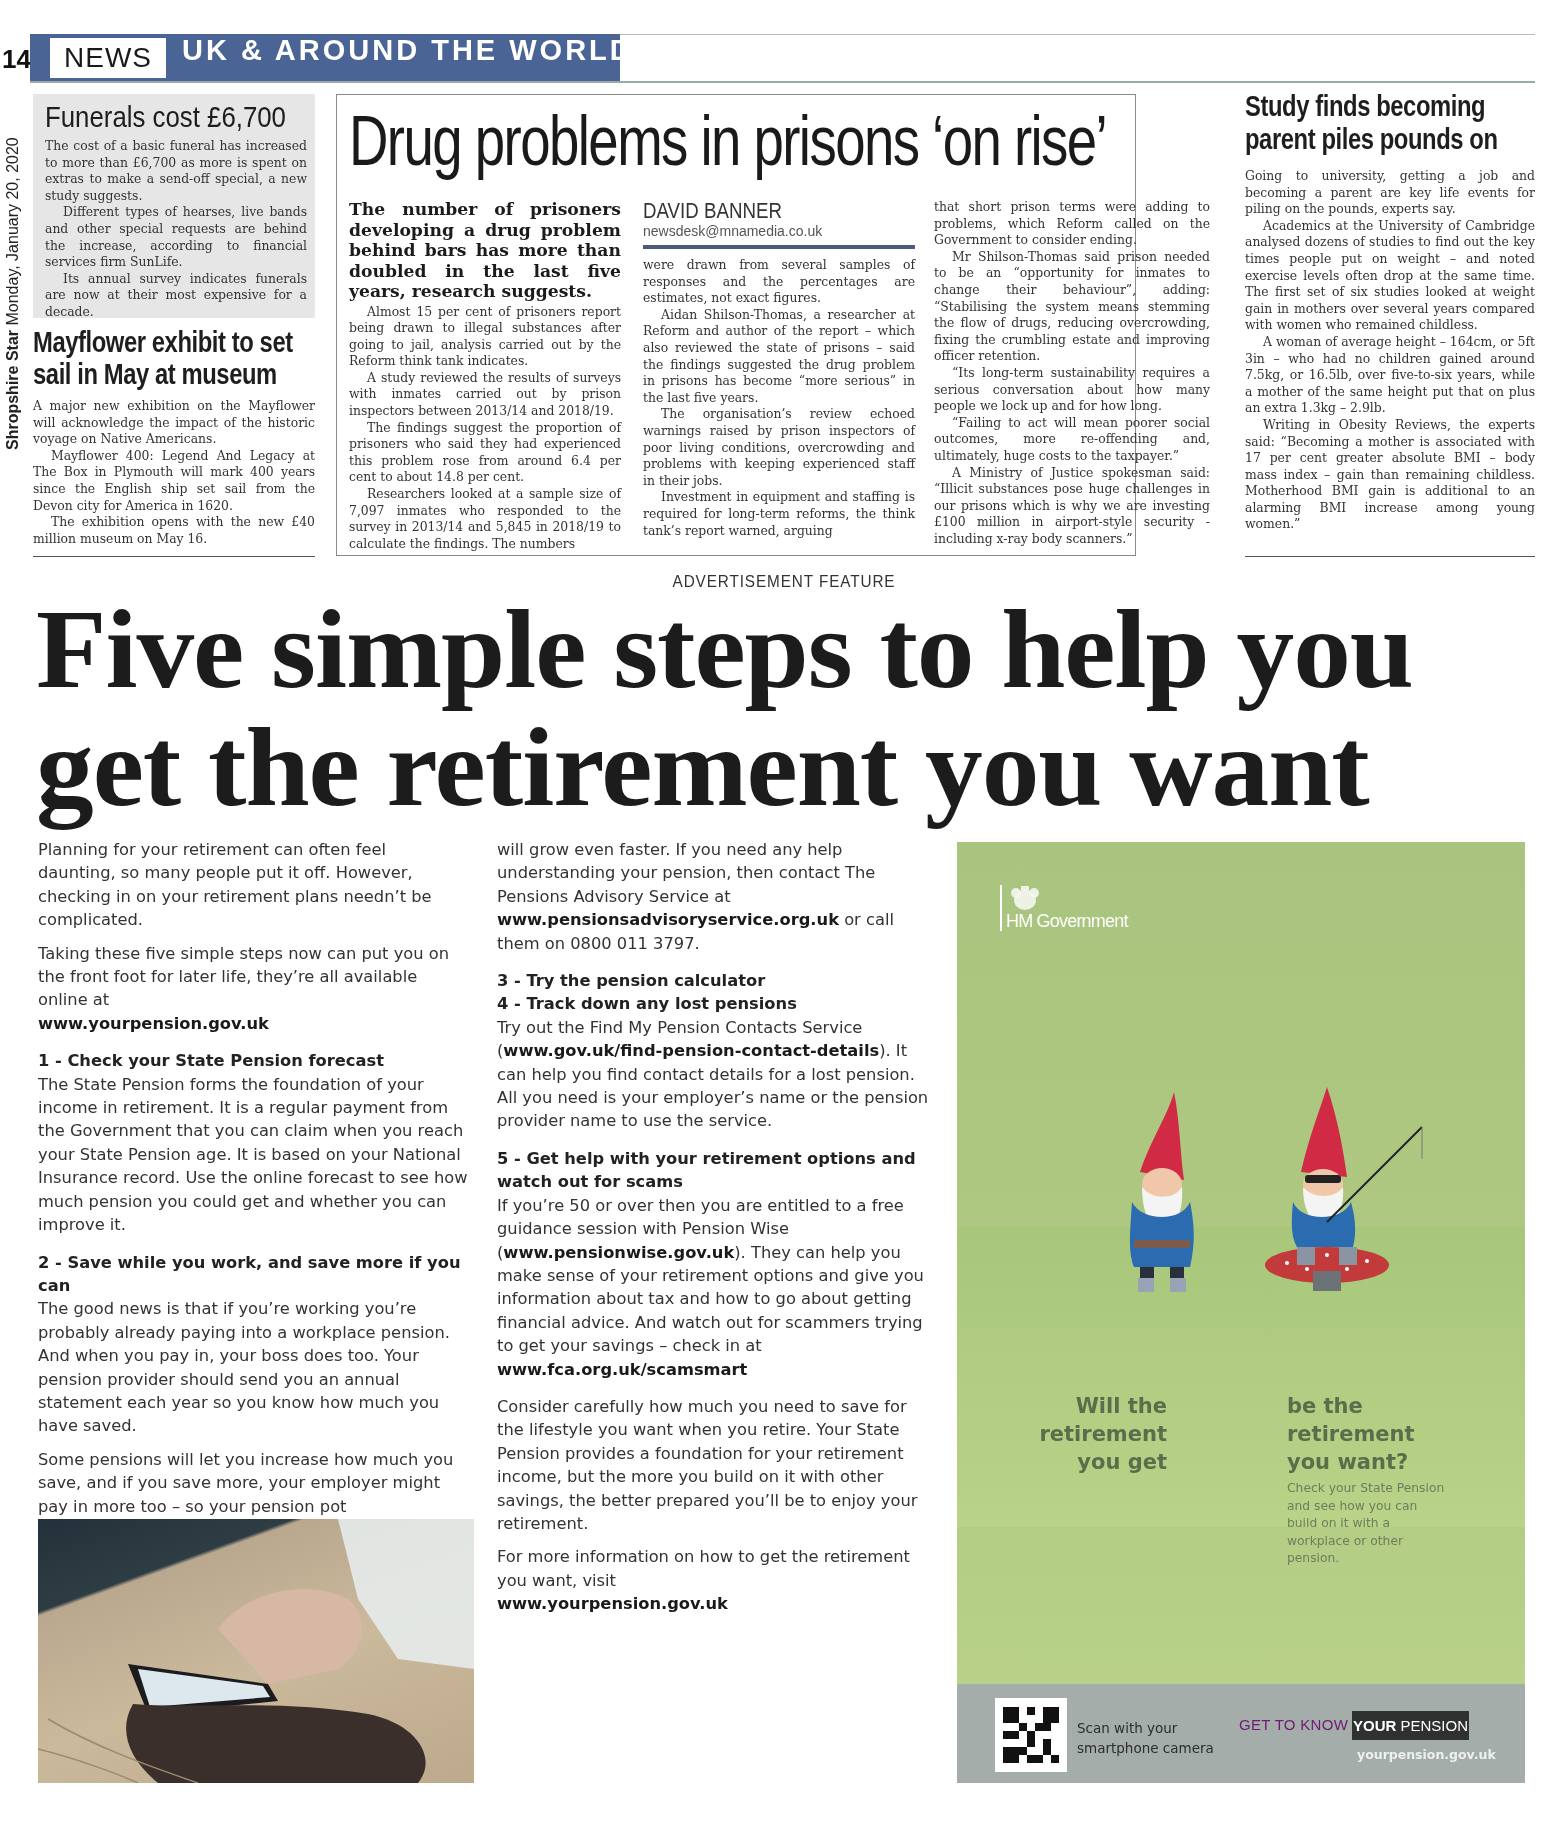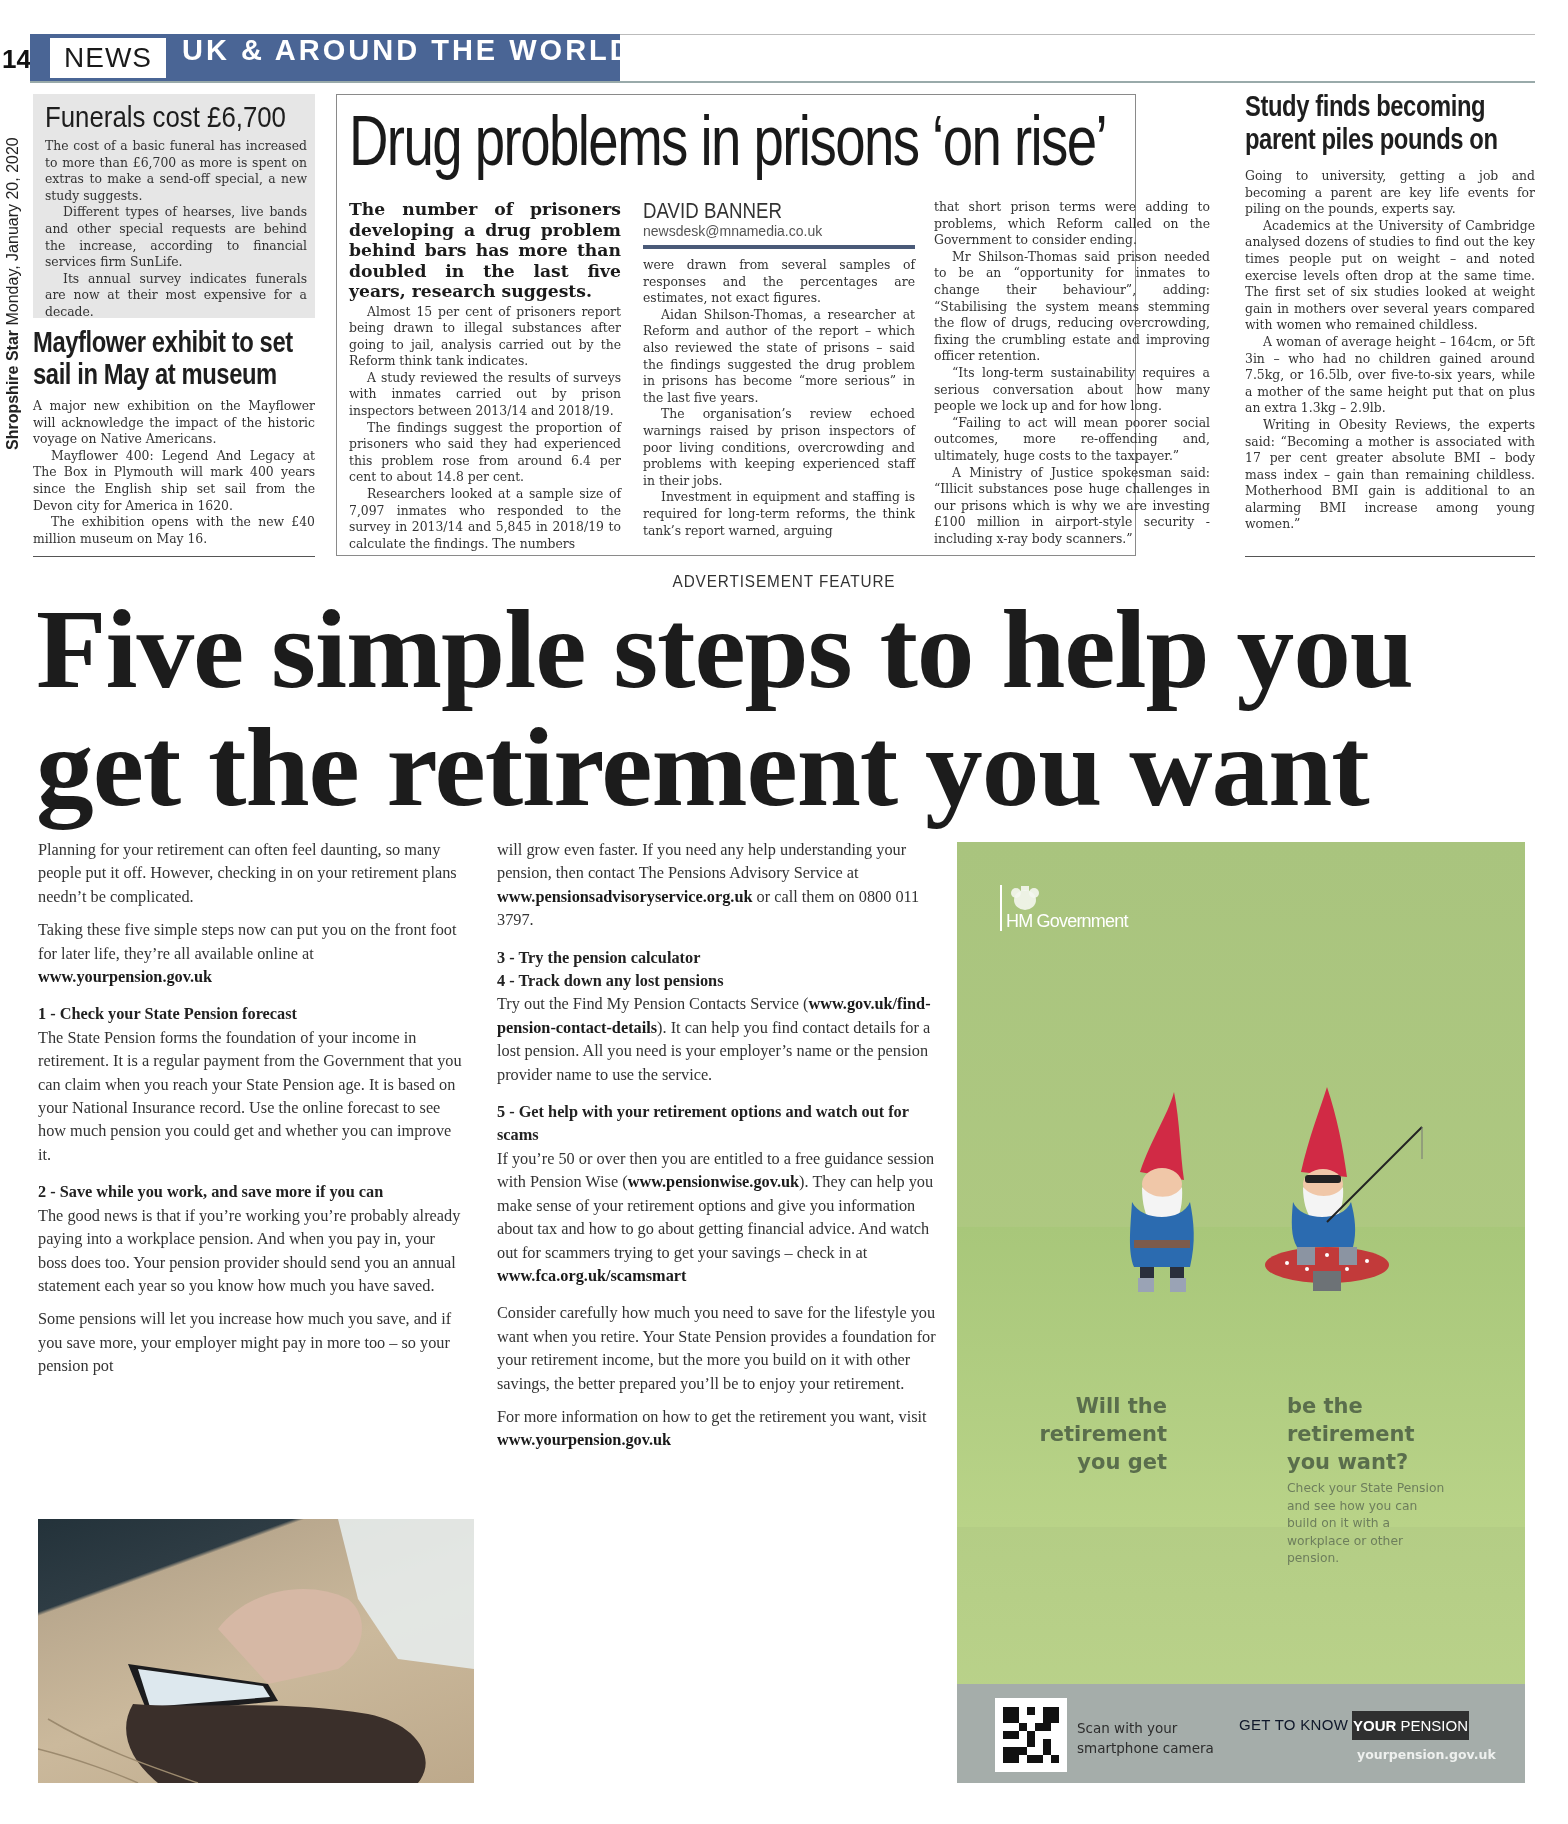--- a/index.html
+++ b/index.html
@@ -47,21 +47,21 @@
   .study { position: absolute; left: 1245px; top: 90px; width: 290px; }
   .study .narrow-head { font-size: 29px; line-height: 33px; transform: scaleX(0.82); width: 354px; margin-bottom: 12px; }
   .study-rule { position: absolute; left: 1245px; top: 556px; width: 290px; height: 1px; background: #555; }
 
   
   .ad-label { position: absolute; left: 0; width: 1568px; top: 572px; text-align: center; font: 17px "Liberation Sans", sans-serif; letter-spacing: 1px; color: #333; transform: scaleX(0.9); }
   .ad-headline { position: absolute; left: 36px; top: 590px; width: 1520px; font-family: "Liberation Serif", serif; font-weight: bold; font-size: 112px; line-height: 118px; color: #1c1c1c; letter-spacing: -1px; }
   .ad-headline .l1, .ad-headline .l2 { display: block; white-space: nowrap; transform: scaleX(1.03); transform-origin: left top; }
 
   .ad-body { font-family: "DejaVu Sans", sans-serif; font-size: 16.3px; line-height: 23.4px; color: #333; }
-  .ad-body p { margin-bottom: 10px; font-family: Liberation Serif, serif; }
+  .ad-body p { margin-bottom: 10px; }
   .ad-body .step-h { font-weight: bold; color: #222; margin-top: 14px; margin-bottom: 0; }
   .ad-body .step-h + p { margin-top: 0; }
   .ad-body b { color: #1a1a1a; }
   .ad-col1 { position: absolute; left: 38px; top: 838px; width: 430px; }
   .ad-col2 { position: absolute; left: 497px; top: 838px; width: 440px; }
 
   .phone-photo { position: absolute; left: 38px; top: 1519px; width: 436px; height: 264px; overflow: hidden; background: linear-gradient(160deg, #23323a 0%, #2e3c44 22%, #b9a88e 23%, #cbb99c 55%, #bda98b 100%); }
 
   
   .gov-ad { position: absolute; left: 957px; top: 842px; width: 568px; height: 941px; background: linear-gradient(180deg, #a9c47e 0%, #b0ca82 60%, #bcd48c 100%); overflow: hidden; }
@@ -70,21 +70,21 @@
   .gov-logo .bar { position: absolute; left: 0; top: 0; width: 2px; height: 46px; background: #fff; }
   .gov-logo .crest { position: absolute; left: 8px; top: 0; width: 34px; height: 26px; }
   .gov-logo .name { position: absolute; left: 6px; top: 26px; font: 18px "Liberation Sans", sans-serif; letter-spacing: -0.8px; white-space: nowrap; }
   .gnome { position: absolute; }
   .q-left { position: absolute; left: 70px; top: 550px; width: 140px; text-align: right; font: bold 21px "DejaVu Sans", sans-serif; line-height: 28px; color: #5a6e4c; }
   .q-right { position: absolute; left: 330px; top: 550px; width: 180px; font: bold 21px "DejaVu Sans", sans-serif; line-height: 28px; color: #5a6e4c; }
   .q-small { position: absolute; left: 330px; top: 638px; width: 160px; font: 12.3px "DejaVu Sans", sans-serif; line-height: 17.5px; color: #6d7e5c; }
   .gov-footer { position: absolute; left: 0; top: 842px; width: 568px; height: 99px; background: #a5adaa; }
   .qr { position: absolute; left: 38px; top: 14px; width: 72px; height: 74px; background: #fff; padding: 8px; }
   .scan-text { position: absolute; left: 120px; top: 34px; font: 13.5px "DejaVu Sans", sans-serif; line-height: 20px; color: #2d2d2d; }
-  .gtk { position: absolute; left: 282px; top: 32px; font: 15px "Liberation Sans", sans-serif; color: #0f172a; letter-spacing: 0.3px; white-space: nowrap; }
+  .gtk { position: absolute; left: 282px; top: 32px; font: 15px "Liberation Sans", sans-serif; color: #701a75; letter-spacing: 0.3px; white-space: nowrap; }
   .yp-badge { position: absolute; left: 395px; top: 27px; width: 117px; height: 29px; background: #2f3030; color: #fff; font: 15px "Liberation Sans", sans-serif; line-height: 29px; text-align: center; white-space: nowrap; }
   .yp-badge b { font-weight: bold; }
   .yp-url { position: absolute; left: 400px; top: 63px; width: 112px; text-align: right; font: bold 12.5px "DejaVu Sans", sans-serif; color: #eef0ee; }
 </style>
 </head>
 <body>
 
 <div class="masthead">
   <span class="page-num">14</span>
   <div class="mast-bar"></div>

